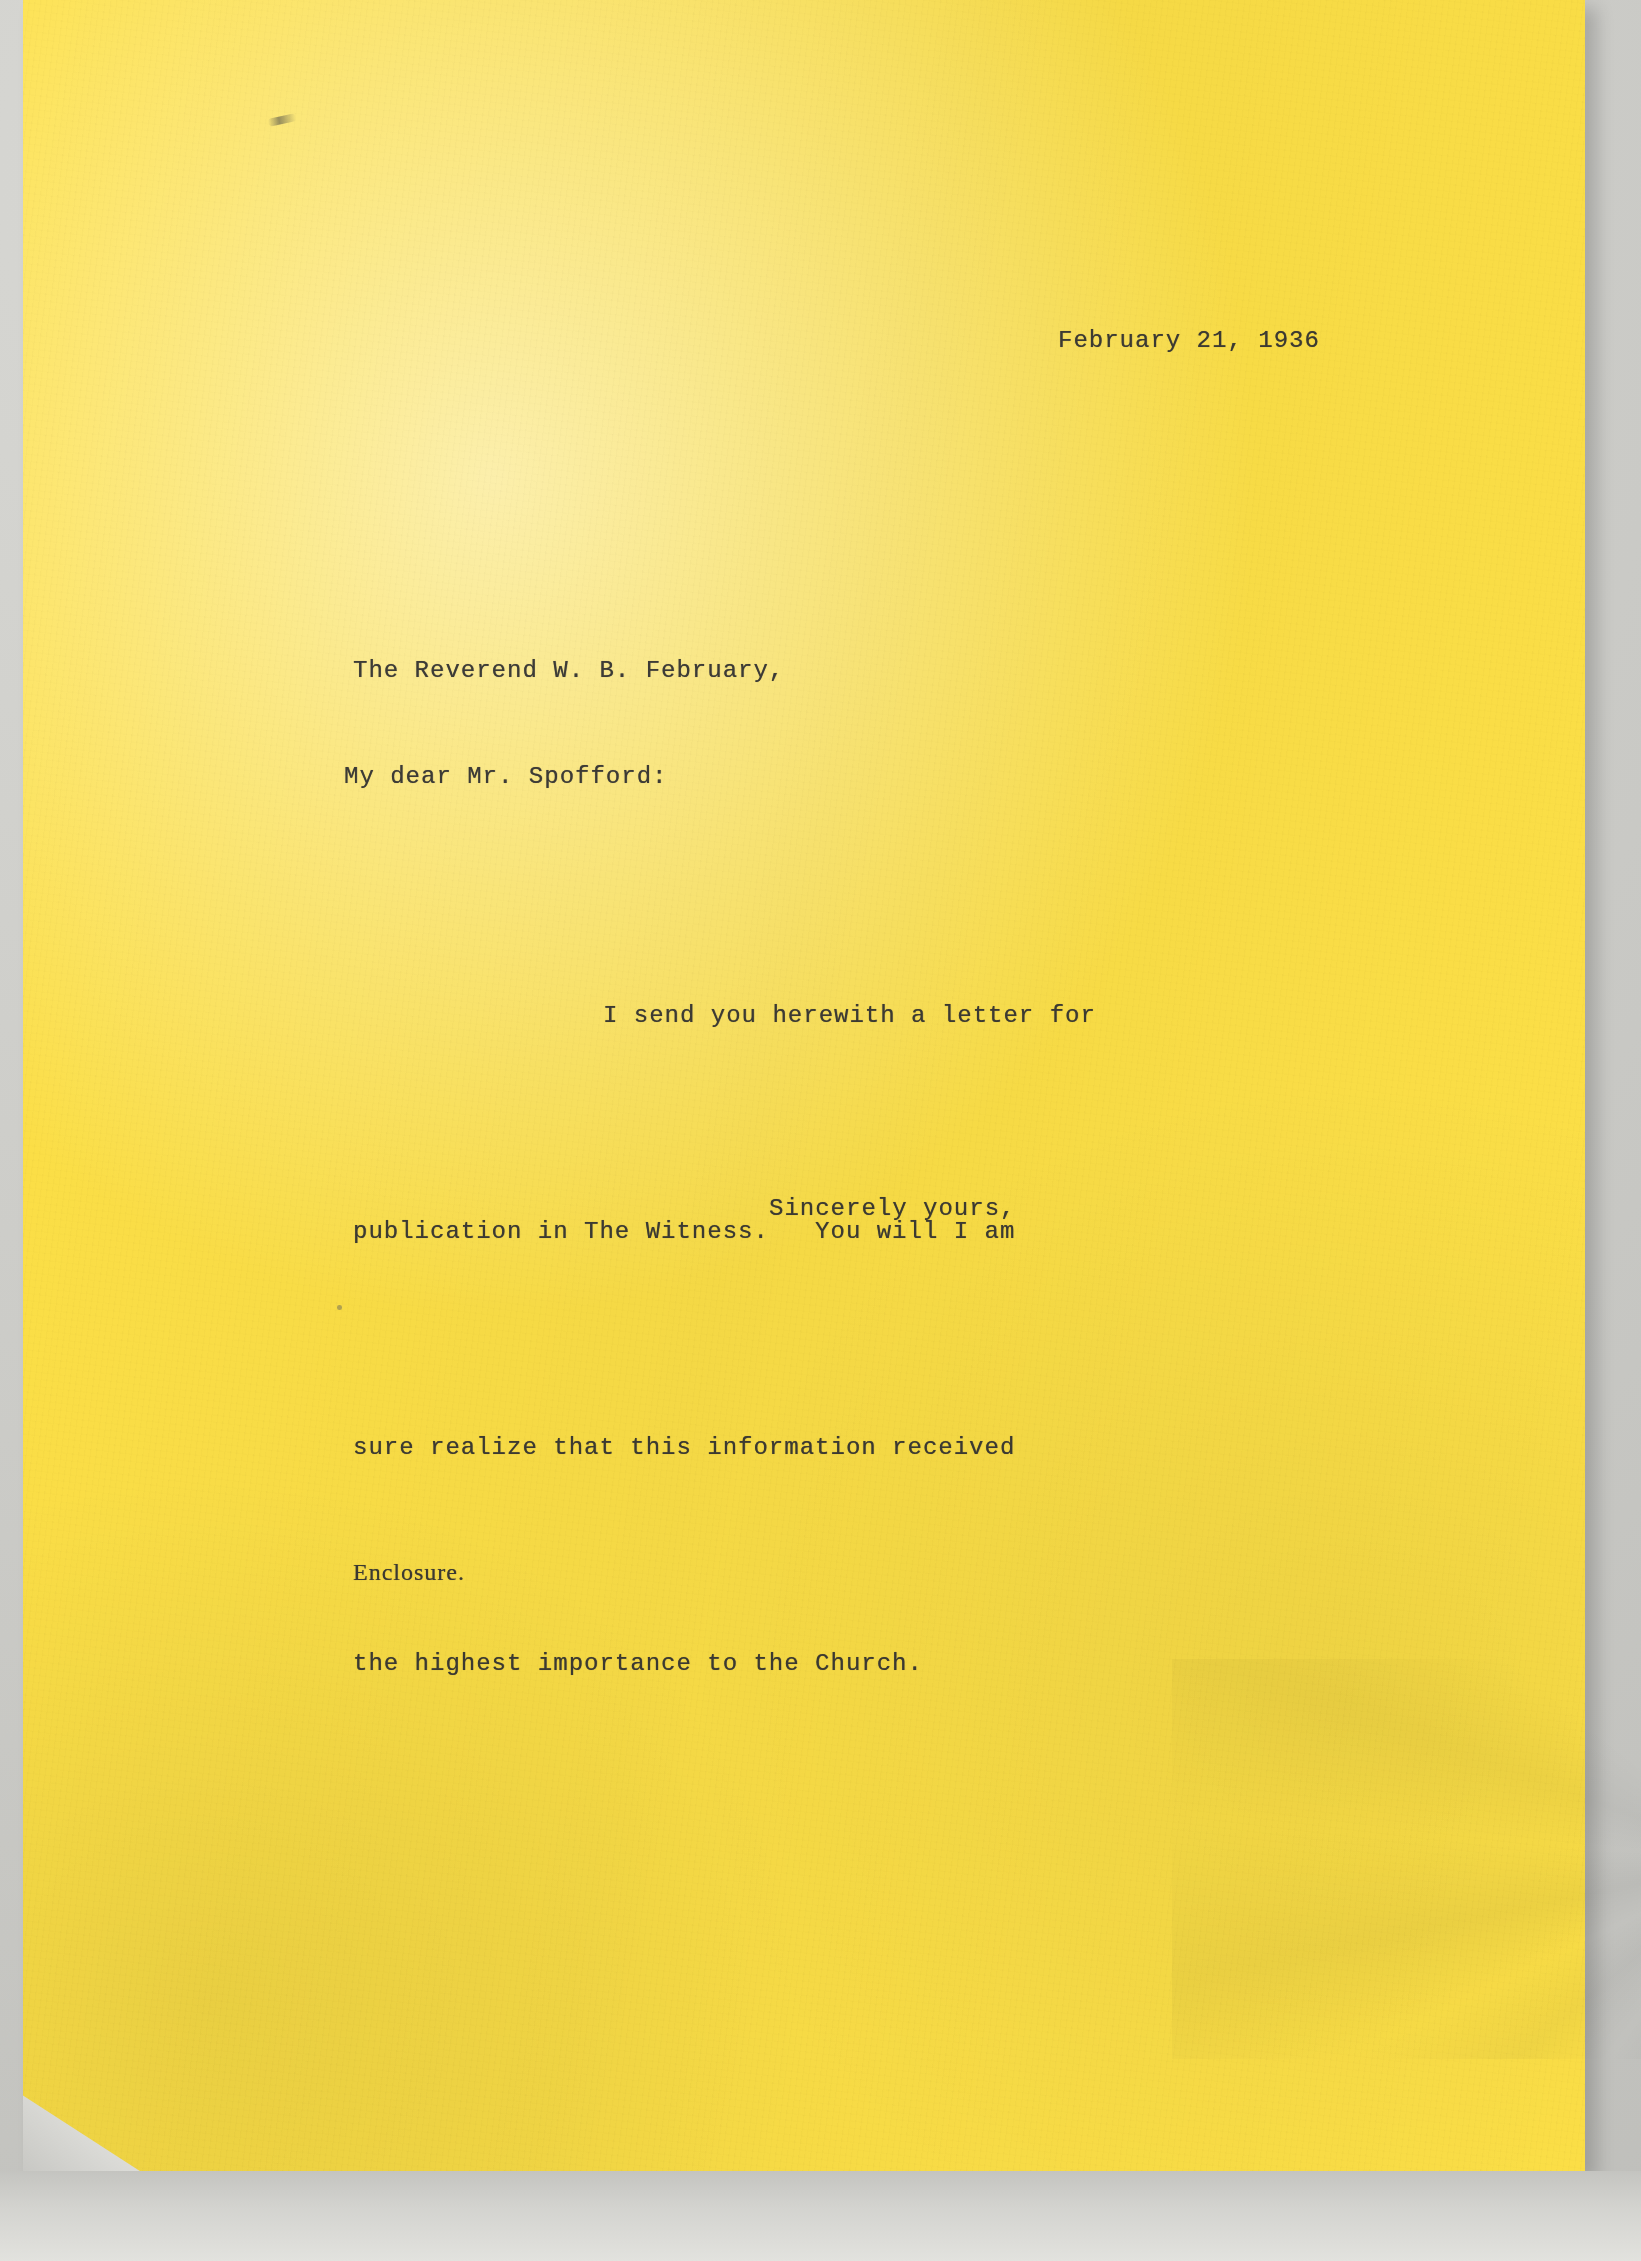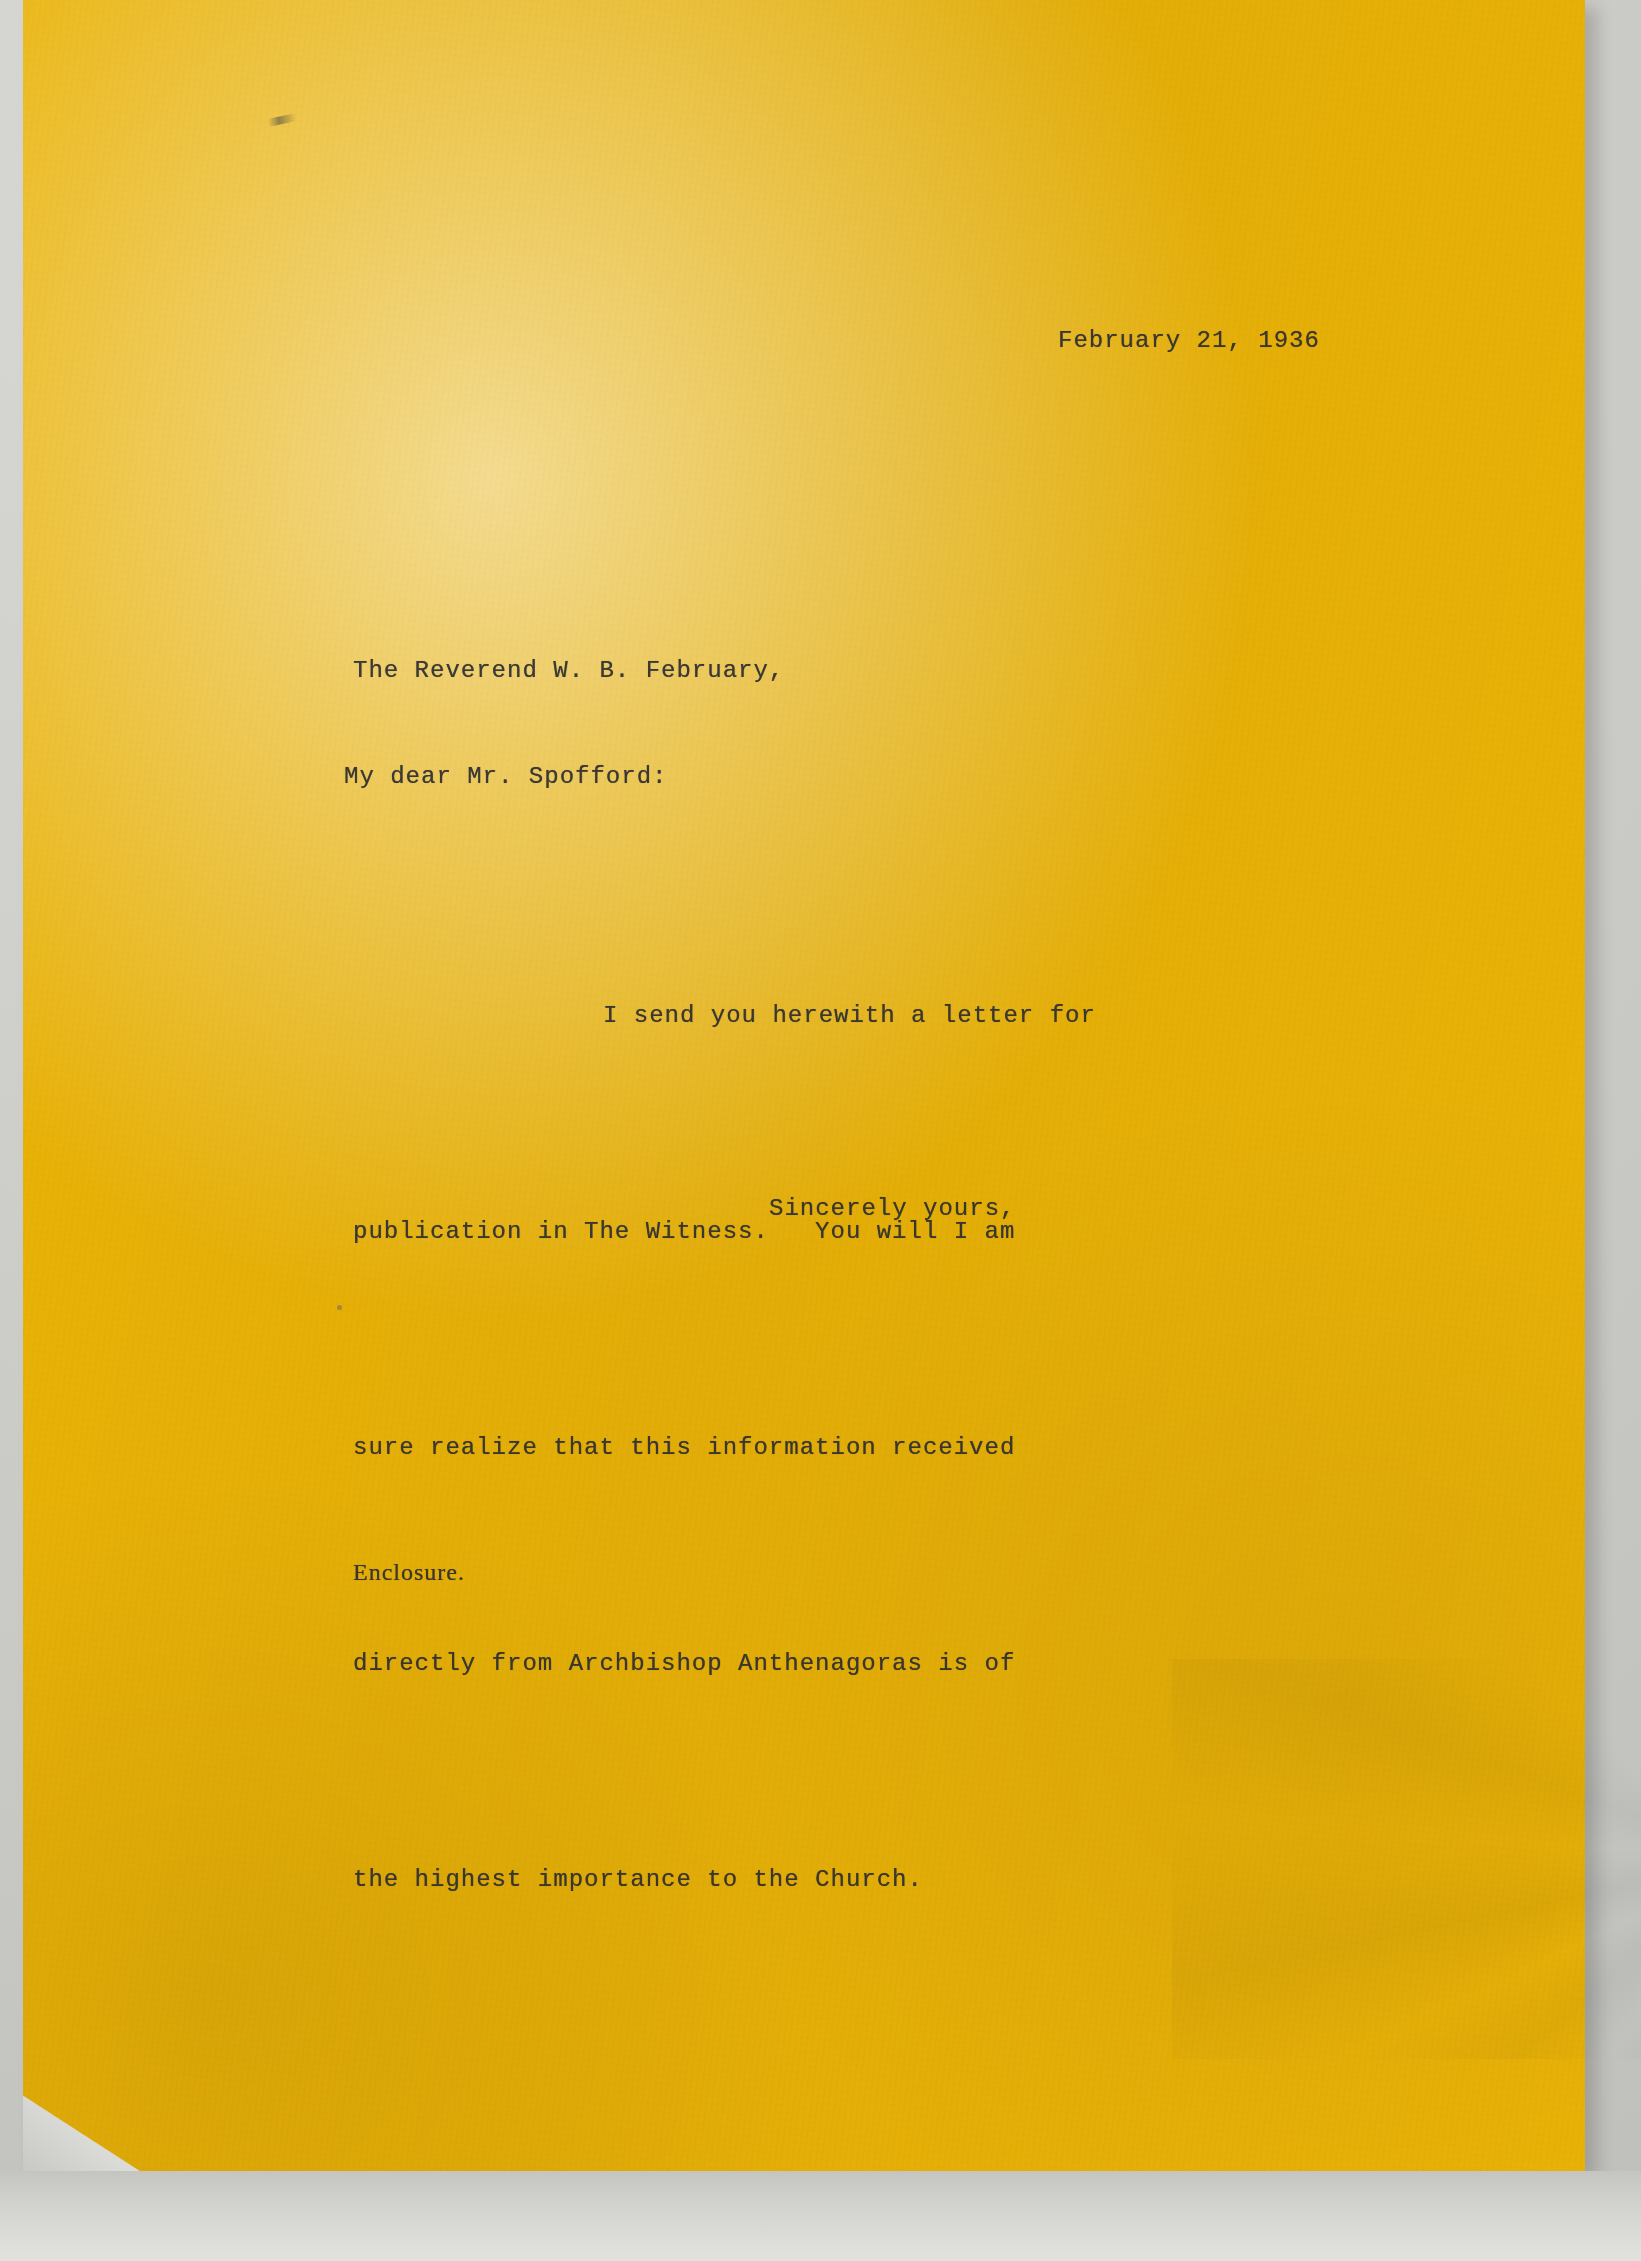--- a/index.html
+++ b/index.html
@@ -24,21 +24,21 @@
     background:
       radial-gradient(circle at 18% 8%, #d8d8d4 0%, #c9c9c5 60%, #bfbfbb 100%);
   }
   
   #sheet {
     position: absolute;
     left: 23px;
     top: 0px;
     width: 1562px;
     height: 2175px;
-    background: #eab308;
+    background: #fde047;
     box-shadow: 11.6px 6.5px 17px rgba(0,0,0,0.18);
   }
   
   .tex {
     position: absolute;
     inset: 0;
     pointer-events: none;
   }
   #tex1 {
     background:
@@ -176,21 +176,20 @@
     <div class="typed" id="addr-block">
       <div>The Reverend W. B. February,</div>
     </div>
 
     <div class="typed" id="salutation">My dear Mr. Spofford:</div>
 
     <div class="typed" id="body-block">
       <div class="indent">I send you herewith a letter for</div>
       <div>publication in The Witness.   You will I am</div>
       <div>sure realize that this information received</div>
-      <div>directly from Archbishop Anthenagoras is of</div>
       <div>the highest importance to the Church.</div>
     </div>
 
     <div class="typed" id="closing">Sincerely yours,</div>
 
     <div class="typed" id="enclosure">Enclosure.</div>
 
     <div id="corner-fold"></div>
   </div>
 

